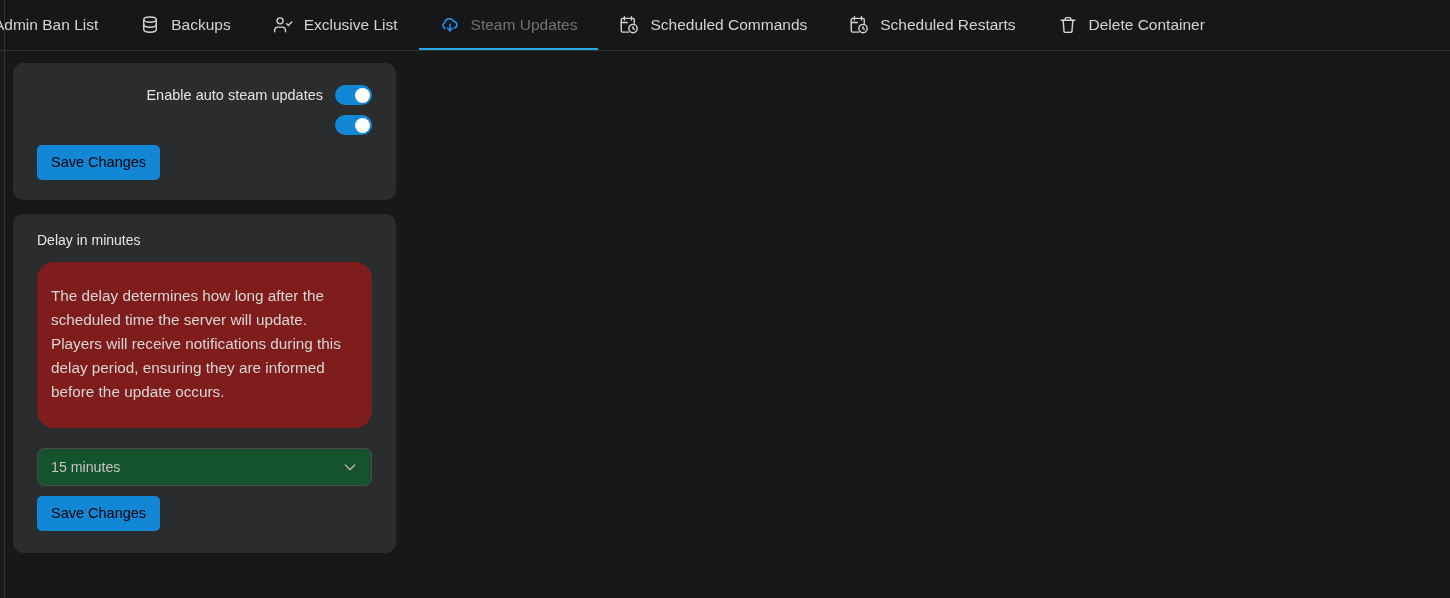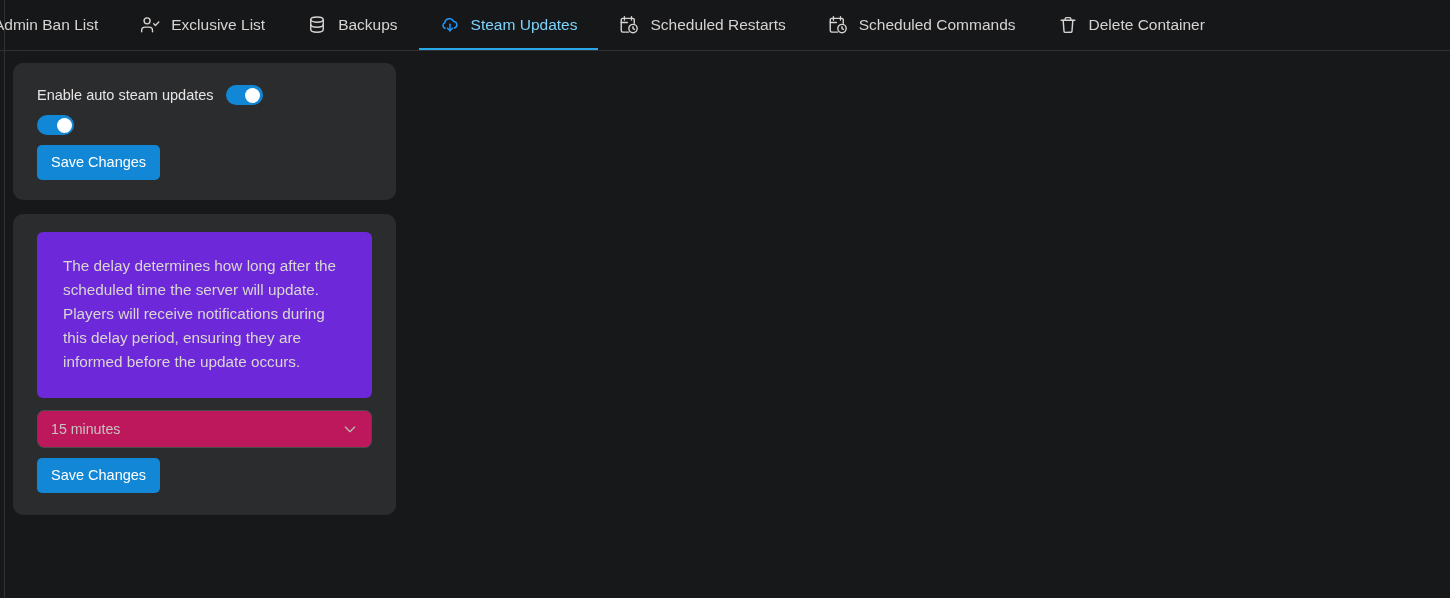--- a/index.html
+++ b/index.html
@@ -70,21 +70,21 @@
     display: inline-flex;
     align-items: center;
     justify-content: center;
     width: 20px;
     height: 20px;
     flex: 0 0 20px;
   }
   .nav-tab .ico svg { width: 20px; height: 20px; display: block; }
 
   .nav-tab.active {
-    color: #7dd3fc;
+    color: #737373;
     border-bottom-color: #29a8e8;
   }
 
   
   .content {
     flex: 1;
     position: relative;
     padding: 12px 0 0 13px;
     overflow: hidden;
   }
@@ -98,21 +98,21 @@
   }
 
   .card.second {
     padding: 18px 24px 22px 24px;
   }
 
   
   .toggle-row {
     display: flex;
     align-items: center;
-    justify-content: flex-start;
+    justify-content: flex-end;
     margin-bottom: 10px;
     gap: 12px;
   }
 
   .toggle-label {
     color: #e7e5e4;
     font-size: 14.5px;
     line-height: 18px;
   }
 
@@ -132,21 +132,21 @@
     width: 15px;
     height: 15px;
     border-radius: 50%;
     background: #ffffff;
   }
 
   
   .btn-primary {
     display: inline-block;
     background: #1187d6;
-    color: #ffffff;
+    color: #000000;
     font-size: 14.5px;
     font-family: "Liberation Sans", sans-serif;
     border: none;
     border-radius: 5px;
     padding: 9px 14px 10px 14px;
     cursor: pointer;
     line-height: 16px;
     font-weight: 400;
   }
 
@@ -154,34 +154,34 @@
 
   
   .field-label {
     color: #e7e5e4;
     font-size: 14px;
     margin-bottom: 13px;
     line-height: 17px;
   }
 
   .desc-box {
-    background: #6d28d9;
-    border-radius: 6px;
-    padding: 22px 26px 24px 26px;
+    background: #7f1d1d;
+    border-radius: 17px;
+    padding: 22px 26px 24px 14px;
     color: #d9d6d3;
     font-size: 15.3px;
     line-height: 24px;
   }
 
   .select-wrap {
     position: relative;
-    margin-top: 12px;
+    margin-top: 20px;
     width: 335px;
     height: 38px;
-    background: #be185d;
+    background: #14532d;
     border: 1px solid #4a4b4d;
     border-radius: 7px;
     display: flex;
     align-items: center;
     padding: 0 13px;
     cursor: pointer;
   }
 
   .select-value {
     color: #c7c4c1;
@@ -208,37 +208,37 @@
   <div class="nav">
     <div class="nav-scroll">
 
       <div class="nav-tab">
         <span>Admin Ban List</span>
       </div>
 
       <div class="nav-tab">
         <span class="ico">
           <svg viewBox="0 0 24 24" fill="none" stroke="#d6d3d1" stroke-width="1.7" stroke-linecap="round" stroke-linejoin="round">
+            <ellipse cx="12" cy="5.5" rx="7.5" ry="3.2"></ellipse>
+            <path d="M4.5 5.5v6c0 1.77 3.36 3.2 7.5 3.2s7.5-1.43 7.5-3.2v-6"></path>
+            <path d="M4.5 11.5v6c0 1.77 3.36 3.2 7.5 3.2s7.5-1.43 7.5-3.2v-6"></path>
+          </svg>
+        </span>
+        <span>Backups</span>
+      </div>
+
+      <div class="nav-tab">
+        <span class="ico">
+          <svg viewBox="0 0 24 24" fill="none" stroke="#d6d3d1" stroke-width="1.7" stroke-linecap="round" stroke-linejoin="round">
             <path d="M15 20v-1.5a4 4 0 0 0-4-4H6a4 4 0 0 0-4 4V20"></path>
             <circle cx="8.5" cy="7" r="3.6"></circle>
             <polyline points="16.5 10.5 18.5 12.5 22.5 8.5"></polyline>
           </svg>
         </span>
         <span>Exclusive List</span>
-      </div>
-
-      <div class="nav-tab">
-        <span class="ico">
-          <svg viewBox="0 0 24 24" fill="none" stroke="#d6d3d1" stroke-width="1.7" stroke-linecap="round" stroke-linejoin="round">
-            <ellipse cx="12" cy="5.5" rx="7.5" ry="3.2"></ellipse>
-            <path d="M4.5 5.5v6c0 1.77 3.36 3.2 7.5 3.2s7.5-1.43 7.5-3.2v-6"></path>
-            <path d="M4.5 11.5v6c0 1.77 3.36 3.2 7.5 3.2s7.5-1.43 7.5-3.2v-6"></path>
-          </svg>
-        </span>
-        <span>Backups</span>
       </div>
 
       <div class="nav-tab active">
         <span class="ico">
           <svg viewBox="0 0 24 24" fill="none" stroke="#2196f3" stroke-width="1.8" stroke-linecap="round" stroke-linejoin="round">
             <path d="M17.5 15.5a4 4 0 0 0-1.2-7.8 5.6 5.6 0 0 0-10.6 1.6A3.6 3.6 0 0 0 6 16"></path>
             <line x1="12" y1="11" x2="12" y2="19"></line>
             <polyline points="9 16 12 19 15 16"></polyline>
           </svg>
         </span>
@@ -249,35 +249,35 @@
         <span class="ico">
           <svg viewBox="0 0 24 24" fill="none" stroke="#d6d3d1" stroke-width="1.7" stroke-linecap="round" stroke-linejoin="round">
             <path d="M11.5 20.5H4.5a1.8 1.8 0 0 1-1.8-1.8V5.8A1.8 1.8 0 0 1 4.5 4h12a1.8 1.8 0 0 1 1.8 1.8v4"></path>
             <line x1="15" y1="2" x2="15" y2="6"></line>
             <line x1="6.5" y1="2" x2="6.5" y2="6"></line>
             <line x1="2.7" y1="9" x2="10" y2="9"></line>
             <circle cx="16.8" cy="16.2" r="5"></circle>
             <polyline points="16.8 14 16.8 16.4 18.5 17.3"></polyline>
           </svg>
         </span>
-        <span>Scheduled Restarts</span>
+        <span>Scheduled Commands</span>
       </div>
 
       <div class="nav-tab">
         <span class="ico">
           <svg viewBox="0 0 24 24" fill="none" stroke="#d6d3d1" stroke-width="1.7" stroke-linecap="round" stroke-linejoin="round">
             <path d="M11.5 20.5H4.5a1.8 1.8 0 0 1-1.8-1.8V5.8A1.8 1.8 0 0 1 4.5 4h12a1.8 1.8 0 0 1 1.8 1.8v4"></path>
             <line x1="15" y1="2" x2="15" y2="6"></line>
             <line x1="6.5" y1="2" x2="6.5" y2="6"></line>
             <line x1="2.7" y1="9" x2="10" y2="9"></line>
             <circle cx="16.8" cy="16.2" r="5"></circle>
             <polyline points="16.8 14 16.8 16.4 18.5 17.3"></polyline>
           </svg>
         </span>
-        <span>Scheduled Commands</span>
+        <span>Scheduled Restarts</span>
       </div>
 
 
 
       <div class="nav-tab">
         <span class="ico">
           <svg viewBox="0 0 24 24" fill="none" stroke="#d6d3d1" stroke-width="1.7" stroke-linecap="round" stroke-linejoin="round">
             <line x1="3.8" y1="6.2" x2="20.2" y2="6.2"></line>
             <path d="M8.6 6.2V4.6a1.5 1.5 0 0 1 1.5-1.5h3.8a1.5 1.5 0 0 1 1.5 1.5v1.6"></path>
             <path d="M6.2 6.2l1 13.1a1.6 1.6 0 0 0 1.6 1.5h6.4a1.6 1.6 0 0 0 1.6-1.5l1-13.1"></path>
@@ -307,20 +307,21 @@
       </div>
 
       <div class="btn-wrap">
         <button class="btn-primary">Save Changes</button>
       </div>
 
     </div>
 
     <div class="card second">
 
+      <div class="field-label">Delay in minutes</div>
 
       <div class="desc-box">The delay determines how long after the scheduled time the server will update. Players will receive notifications during this delay period, ensuring they are informed before the update occurs.</div>
 
       <div class="select-wrap">
         <span class="select-value">15 minutes</span>
         <span class="select-chevron">
           <svg viewBox="0 0 24 24" fill="none" stroke="#b9b6b3" stroke-width="2" stroke-linecap="round" stroke-linejoin="round">
             <polyline points="5 9 12 16 19 9"></polyline>
           </svg>
         </span>

